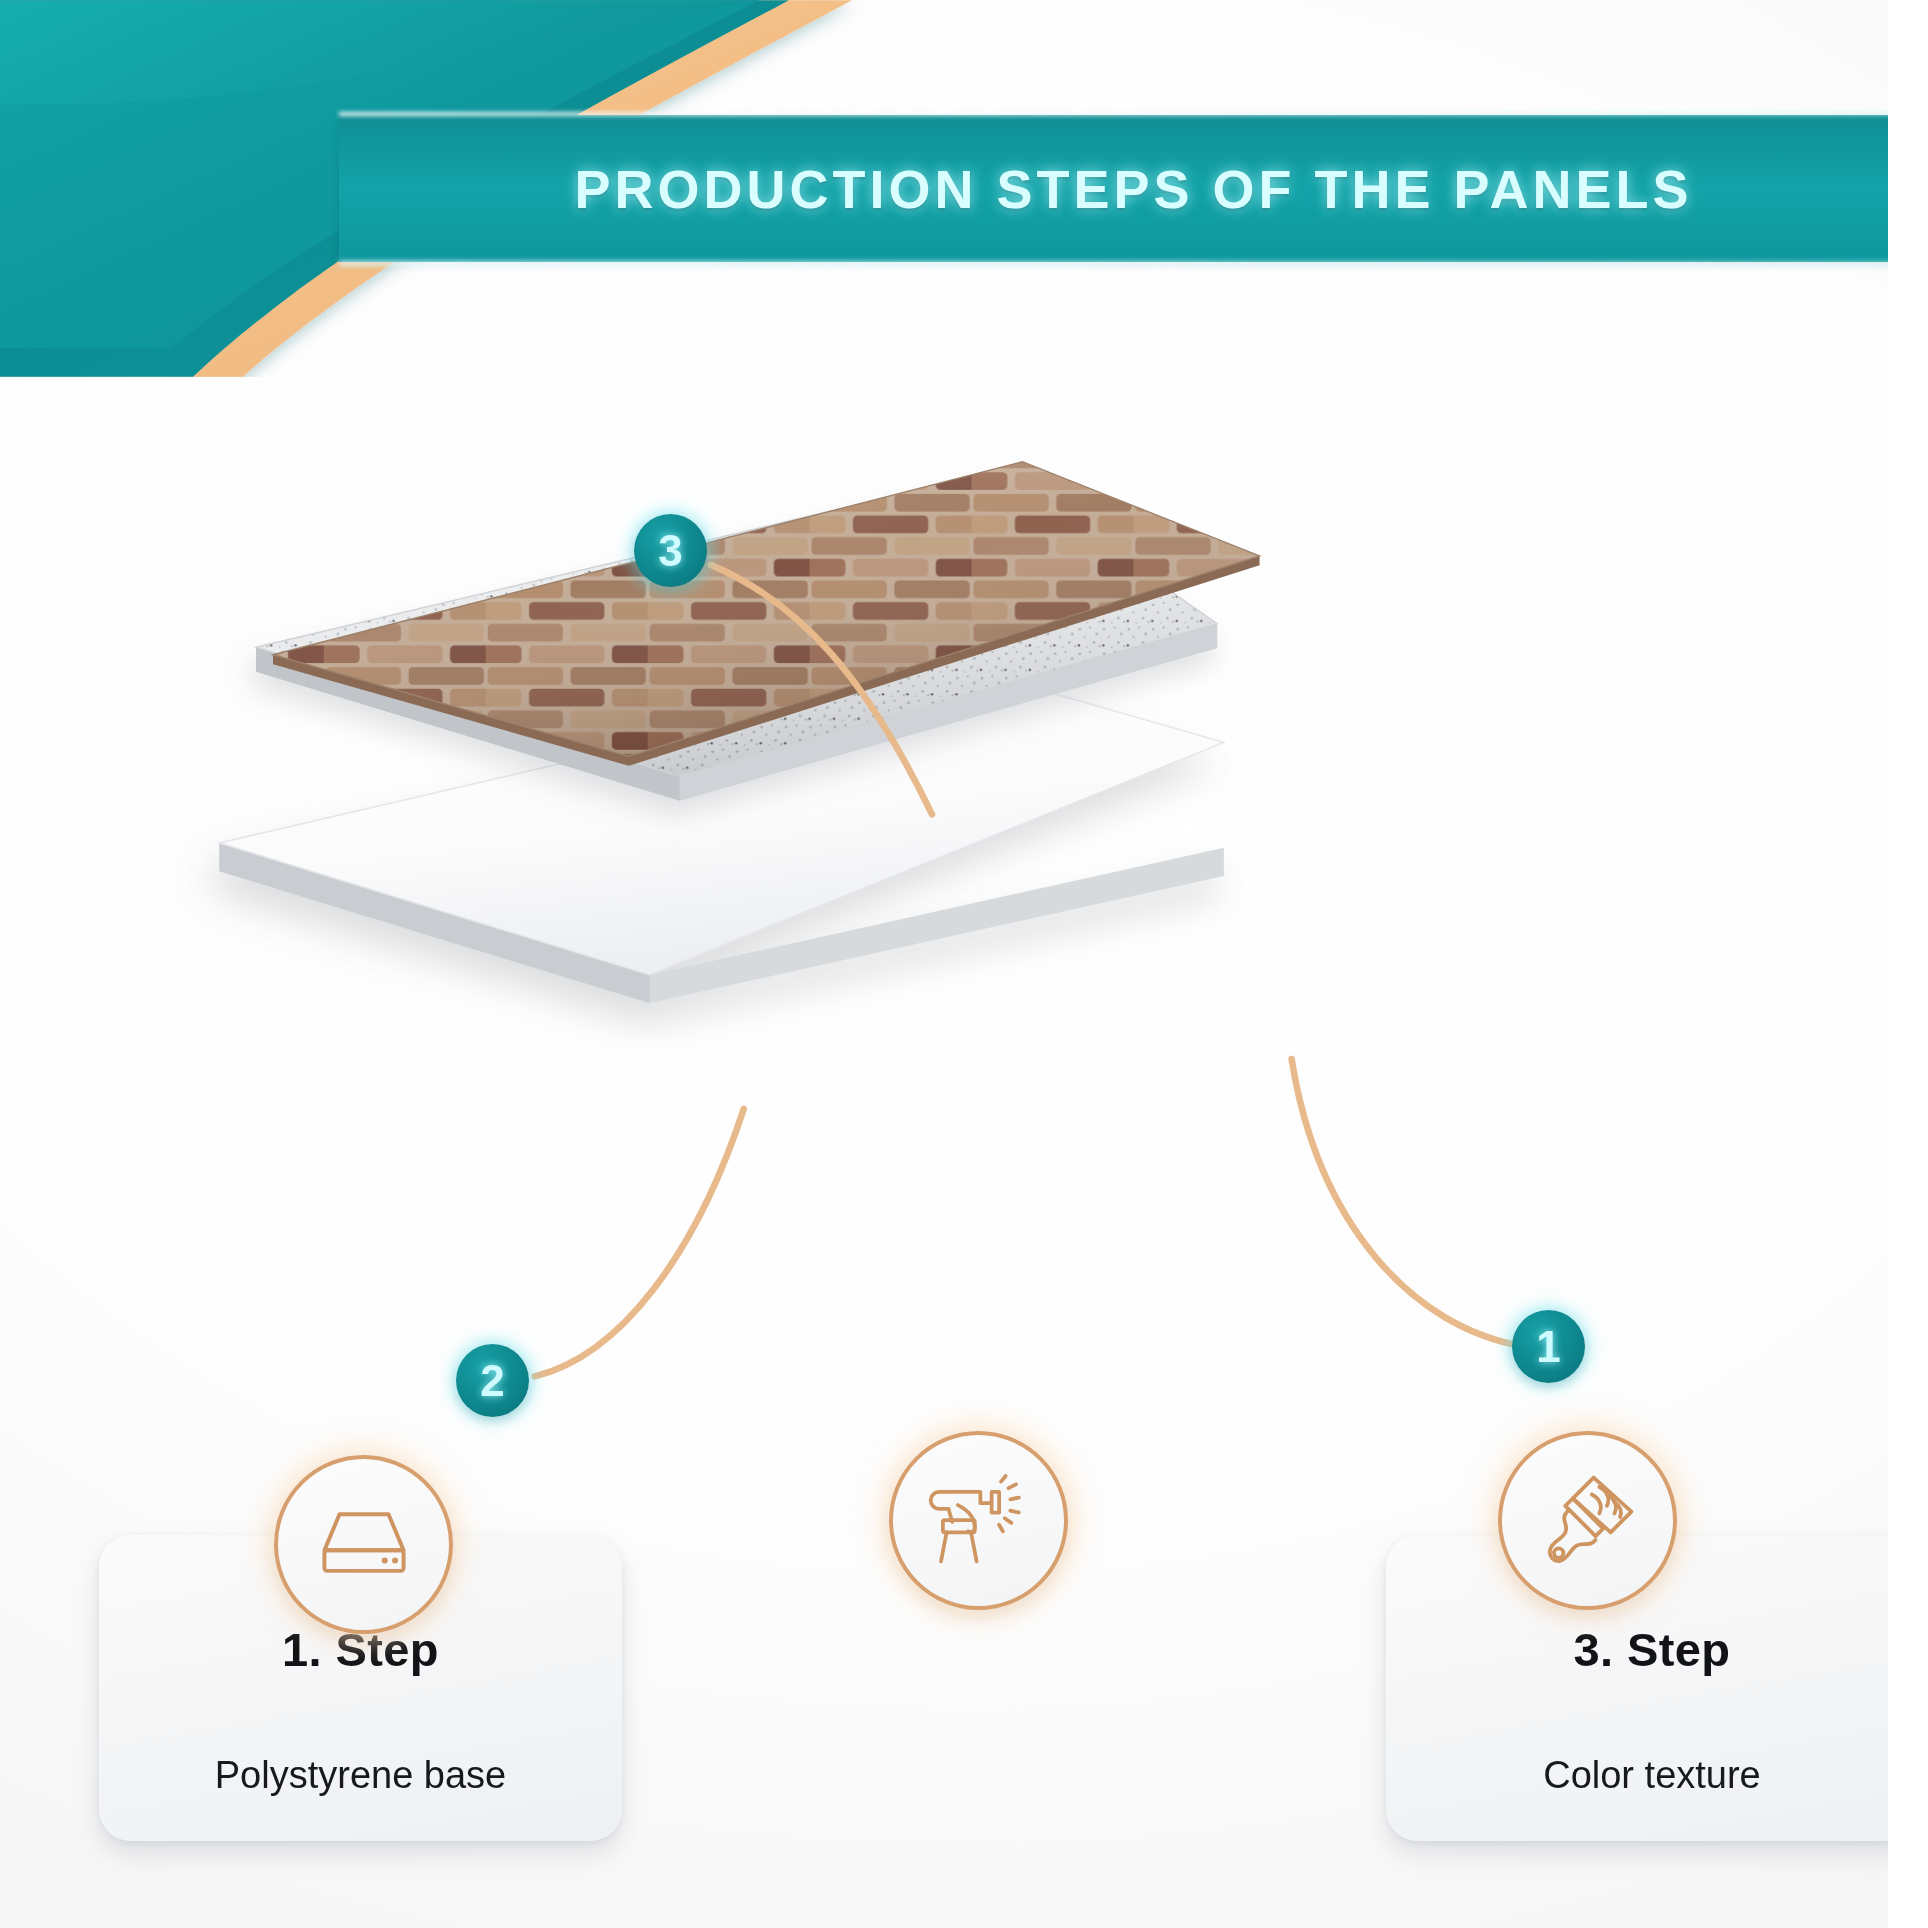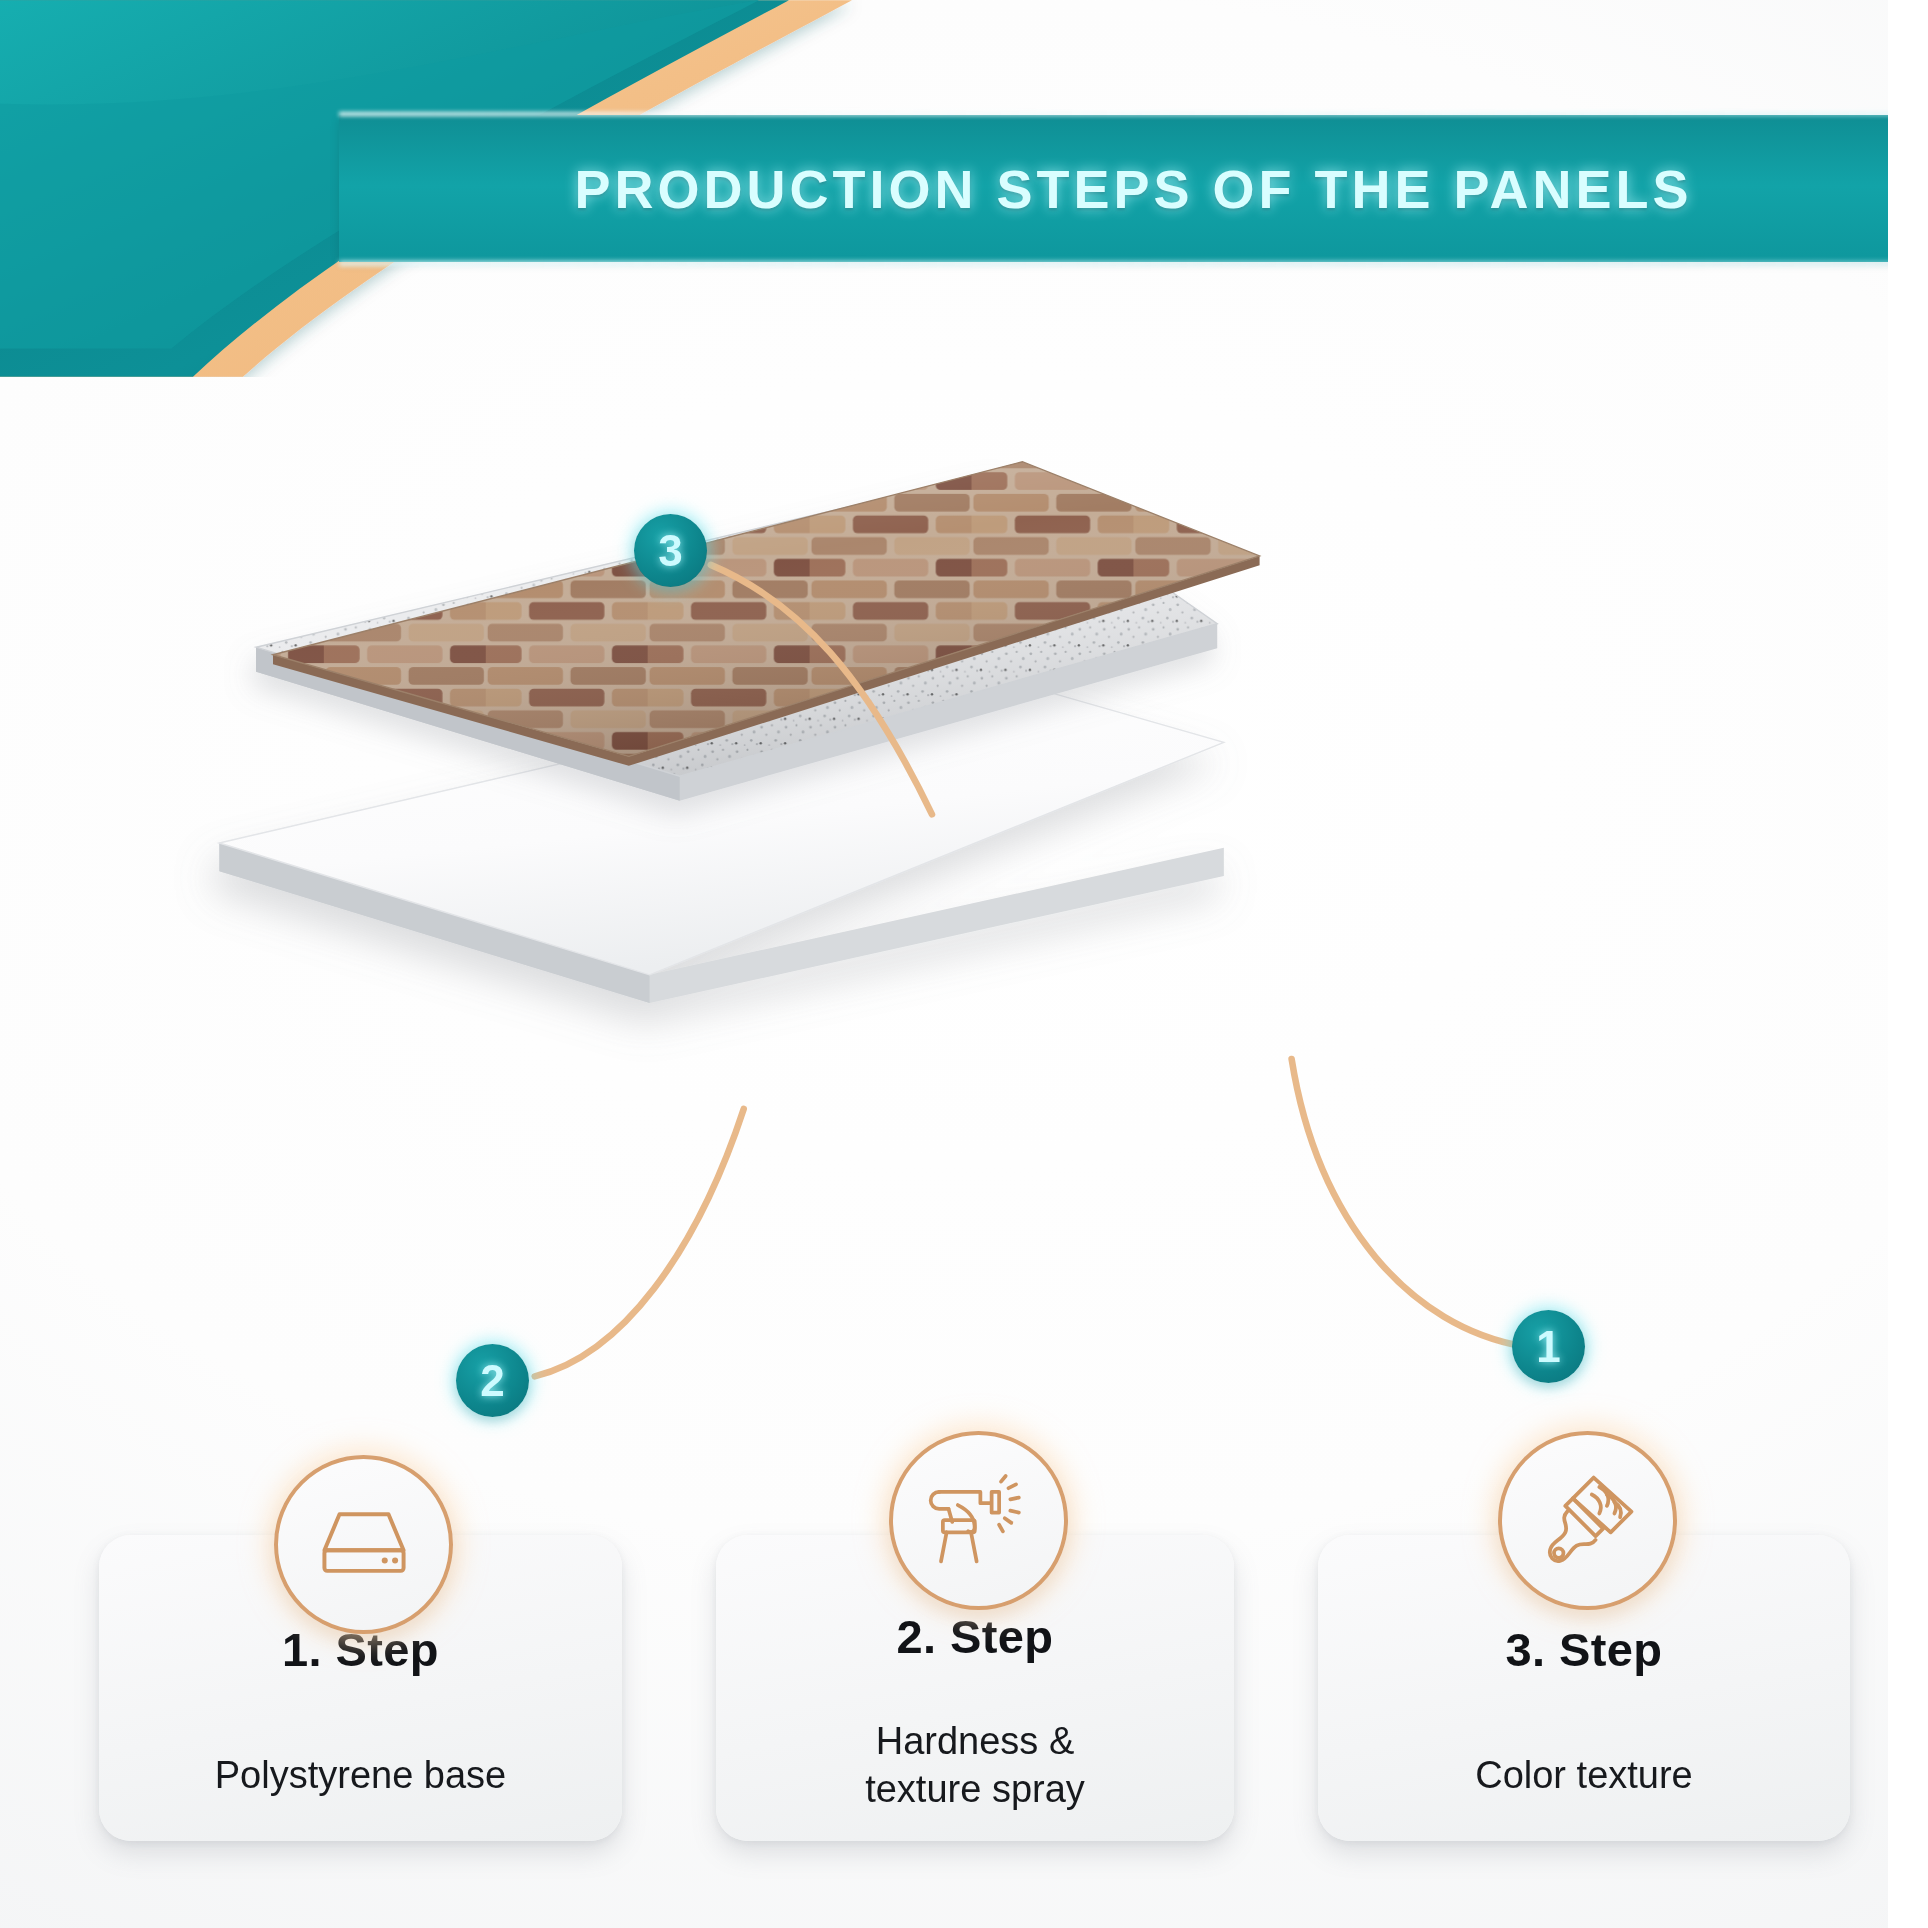--- a/index.html
+++ b/index.html
@@ -73,21 +73,21 @@
   .cards{position:absolute;left:0;top:1507px;width:1928px;height:377px;z-index:8;}
   .card{
     position:absolute;top:28px;height:306px;
     background:linear-gradient(170deg,#fbfbfc 0%,#f4f5f6 55%,#eef0f1 100%);
     border-radius:32px;
     box-shadow:0 13px 26px rgba(110,118,128,.18), 0 2.8px 7.5px rgba(110,118,128,.10);
     display:flex;flex-direction:column;align-items:center;gap:44px;
   }
   #card-1{left:99px;width:523px;}
   #card-2{left:716px;width:518px;}
-  #card-3{left:1318px;width:532px;align-items:center;}
+  #card-3{left:1386px;width:532px;align-items:center;}
 
   .card-title{
     margin-top:90px;
     font-size:47px;font-weight:700;color:#111317;letter-spacing:0.4px;line-height:1.05;
   }
   #card-2 .card-title{margin-top:77px;}
   .card-sub{
     margin-top:34px;
     font-size:38px;font-weight:400;color:#17191d;text-align:center;line-height:1.26;
   }
@@ -318,27 +318,20 @@
     </span>
   </div>
 
   <div class="cards">
 
     <div class="card" id="card-1">
       <div class="card-title">1. Step</div>
       <div class="card-sub">Polystyrene base</div>
     </div>
 
-    <div class="card" id="card-2">
-      <div class="card-title">2. Step</div>
-      <div class="card-sub">
-        <span>Hardness &amp;</span><br>
-        <span>texture spray</span>
-      </div>
-    </div>
 
     <div class="card" id="card-3">
       <div class="card-title">3. Step</div>
       <div class="card-sub">Color texture</div>
     </div>
 
   </div>
 
 </div>
 

